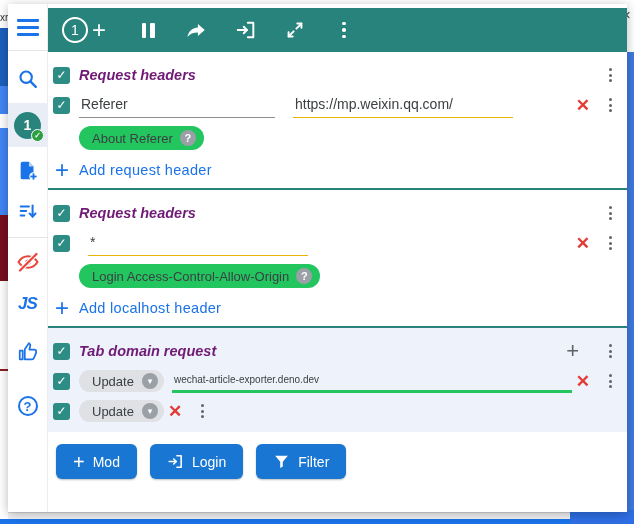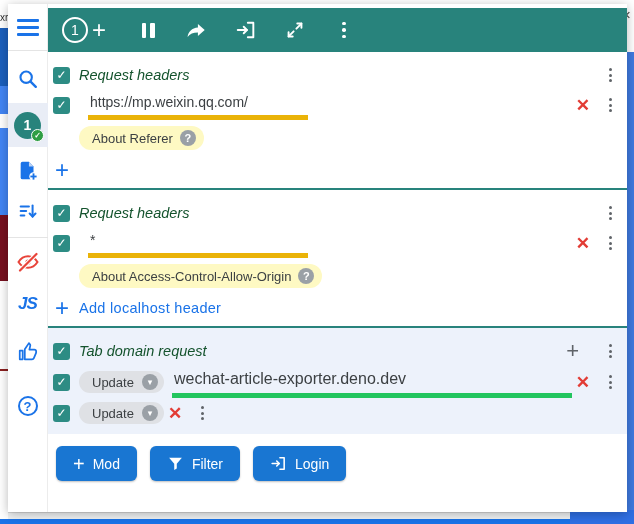--- a/index.html
+++ b/index.html
@@ -56,41 +56,41 @@
   .dots-v i { width:3.5px; height:3.5px; border-radius:50%; background:#fff; display:block; }
 
   
   .content { flex:1; overflow:hidden; display:flex; flex-direction:column; }
   .section { padding:8px 9px 6px 5px; }
   .sec-divider { height:2px; background:#28837c; }
   .sec-filters { background:#edf2fb; }
 
   .row { display:flex; align-items:center; min-height:30px; }
   .checkbox { width:17px; height:17px; flex:0 0 17px; background:#2d8c84; border-radius:3px; color:#fff; font-size:12px; line-height:17px; text-align:center; cursor:pointer; }
-  .sec-title { margin-left:9px; font-size:14.5px; font-weight:normal; font-style:italic; color:#14532d; flex:1; }
+  .sec-title { margin-left:9px; font-size:14.5px; font-weight:bold; font-style:italic; color:#701a75; flex:1; }
   .gray-plus { color:#5f6368; font-size:22px; font-weight:300; margin-right:26px; cursor:pointer; line-height:18px; }
   .dots-dark { display:flex; flex-direction:column; gap:2.5px; align-items:center; cursor:pointer; padding:2px 4px; margin-right:2px; }
   .dots-dark i { width:3px; height:3px; border-radius:50%; background:#5f6368; display:block; }
 
   .hdr-name { margin-left:9px; width:196px; flex:0 0 196px; border:none; border-bottom:1px solid #8f8f8f; font-size:14px; color:#3c4043; padding:4px 2px 5px; background:transparent; outline:none; font-family:inherit; }
-  .hdr-value { margin-left:18px; width:220px; flex:0 0 220px; border:none; border-bottom:5px solid #eab308; font-size:14px; color:#3c4043; padding:4px 2px 5px; background:transparent; outline:none; font-family:inherit; }
+  .hdr-value { margin-left:18px; width:220px; flex:0 0 220px; border:none; border-bottom:1px solid #eab308; font-size:14px; color:#3c4043; padding:4px 2px 5px; background:transparent; outline:none; font-family:inherit; }
   .row-spacer { flex:1; }
   .x-btn { color:#e23c35; font-size:17px; font-weight:bold; cursor:pointer; padding:0 4px; margin-right:11px; }
 
   .about-row { margin:6px 0 2px 26px; }
-  .about-pill { display:inline-flex; align-items:center; gap:7px; background:#fef9c3; border-radius:13px; padding:4px 8px 4px 13px; font-size:13px; color:#3c4043; cursor:pointer; }
+  .about-pill { display:inline-flex; align-items:center; gap:7px; background:#22c55e; border-radius:13px; padding:4px 8px 4px 13px; font-size:13px; color:#3c4043; cursor:pointer; }
   .q-circle { width:16px; height:16px; border-radius:50%; background:#9aa0a6; color:#fff; font-size:11px; font-weight:bold; display:flex; align-items:center; justify-content:center; }
 
   .add-row { margin:8px 0 2px 2px; display:inline-flex; align-items:center; gap:10px; color:#1a73e8; cursor:pointer; }
   .add-plus { font-size:24px; font-weight:400; line-height:20px; }
   .add-label { font-size:14.5px; letter-spacing:.3px; }
 
   .pill-select { margin-left:9px; display:inline-flex; align-items:center; gap:8px; background:#dfe1e5; border-radius:12px; padding:3px 6px 3px 13px; font-size:13px; color:#3c4043; cursor:pointer; flex:0 0 auto; }
   .chev-circle { width:16px; height:16px; border-radius:50%; background:#9aa0a6; color:#fff; font-size:9px; display:flex; align-items:center; justify-content:center; }
-  .filter-value { margin-left:8px; flex:1; border:none; border-bottom:5px solid #22c55e; font-size:16px; color:#3c4043; padding:4px 2px 5px; background:transparent; outline:none; font-family:inherit; }
+  .filter-value { margin-left:8px; flex:1; border:none; border-bottom:3px solid #22c55e; font-size:10px; color:#3c4043; padding:4px 2px 5px; background:transparent; outline:none; font-family:inherit; }
   .sec-filters .row { min-height:30px; }
 
   
   .footer { margin:12px 0 0 8px; display:flex; gap:13px; }
   .btn { background:#1976d2; color:#fff; border:none; border-radius:6px; height:35px; padding:0 17px; font-size:14px; font-family:inherit; display:inline-flex; align-items:center; gap:8px; cursor:pointer; box-shadow:0 1px 2px rgba(0,0,0,.25); }
   .btn .b-plus { font-size:20px; line-height:16px; font-weight:400; }
   .btn svg { display:block; }
 </style>
 </head>
 <body>
@@ -249,37 +249,39 @@
             <span class="checkbox"><span>✓</span></span>
             <span class="sec-title">Request headers</span>
             <span class="dots-dark">
                 <i></i>
                 <i></i>
                 <i></i>
               </span>
           </div>
           <div class="row">
             <span class="checkbox"><span>✓</span></span>
+            <input class="hdr-name" value="Referer" style="">
             <input class="hdr-value" value="https://mp.weixin.qq.com/" style="">
             <span class="row-spacer"></span>
             <span class="x-btn">✕</span>
             <span class="dots-dark">
                 <i></i>
                 <i></i>
                 <i></i>
               </span>
           </div>
           <div class="about-row">
             <span class="about-pill">
               <span>About Referer</span>
               <span class="q-circle">?</span>
             </span>
           </div>
           <div class="add-row">
             <span class="add-plus">+</span>
+            <span class="add-label">Add request header</span>
           </div>
         </div>
 
         <div class="sec-divider"></div>
 
         <div class="section">
           <div class="row">
             <span class="checkbox"><span>✓</span></span>
             <span class="sec-title">Request headers</span>
             <span class="dots-dark">
@@ -294,21 +296,21 @@
             <span class="row-spacer"></span>
             <span class="x-btn">✕</span>
             <span class="dots-dark">
                 <i></i>
                 <i></i>
                 <i></i>
               </span>
           </div>
           <div class="about-row">
             <span class="about-pill">
-              <span>About Access-Control-Allow-Origin</span>
+              <span>Login Access-Control-Allow-Origin</span>
               <span class="q-circle">?</span>
             </span>
           </div>
           <div class="add-row">
             <span class="add-plus">+</span>
             <span class="add-label">Add localhost header</span>
           </div>
         </div>
 
         <div class="sec-divider"></div>
@@ -352,33 +354,33 @@
                 <i></i>
                 <i></i>
               </span>
           </div>
         </div>
 
         <div class="footer">
           <button class="btn">
             <span class="b-plus">+</span>
             <span>Mod</span>
-          </button>
-          <button class="btn">
-            <svg width="17" height="17" viewBox="0 0 24 24">
-                <path d="M3 4h18l-7.2 8.4V19l-3.6 2v-8.6L3 4z" fill="#fff"></path>
-              </svg>
-            <span>Filter</span>
           </button>
           <button class="btn">
             <svg width="17" height="17" viewBox="0 0 24 24" fill="none" stroke="#fff" stroke-width="2.2" stroke-linecap="round" stroke-linejoin="round">
               <path d="M14 4h6v16h-6"></path>
                 <line x1="3" y1="12" x2="13" y2="12"></line>
                 <path d="M9.5 8.5 13 12l-3.5 3.5"></path>
             </svg>
             <span>Login</span>
           </button>
+          <button class="btn">
+            <svg width="17" height="17" viewBox="0 0 24 24">
+                <path d="M3 4h18l-7.2 8.4V19l-3.6 2v-8.6L3 4z" fill="#fff"></path>
+              </svg>
+            <span>Filter</span>
+          </button>
         </div>
 
       </div>
     </div>
   </div>
 </div>
 
 </body></html>

